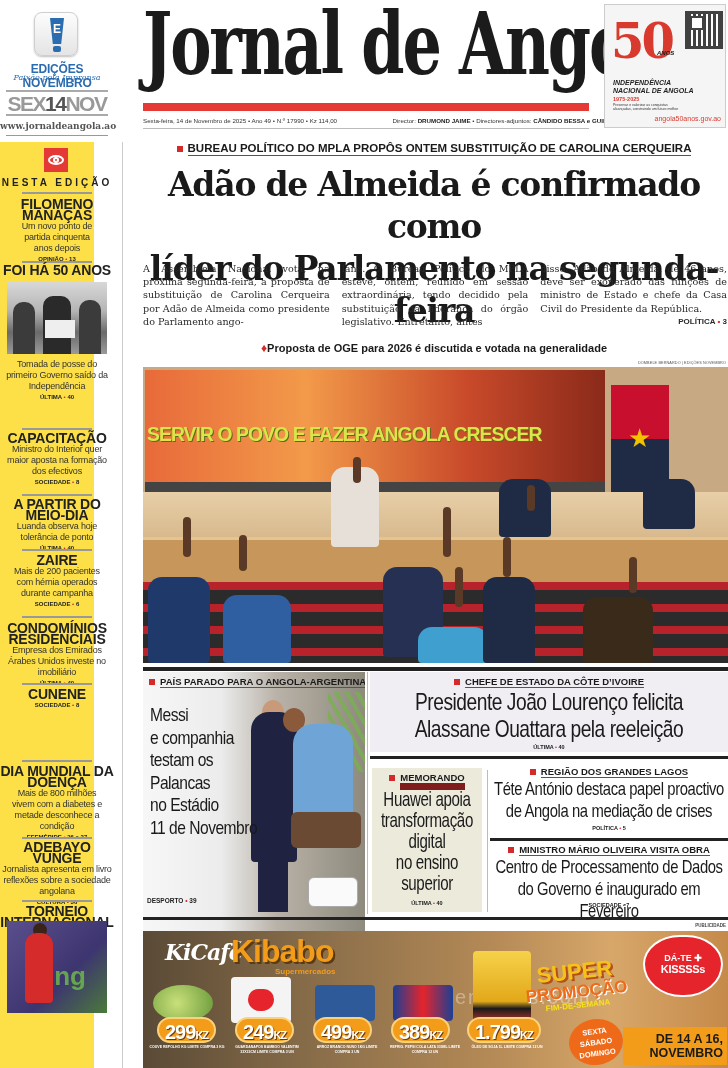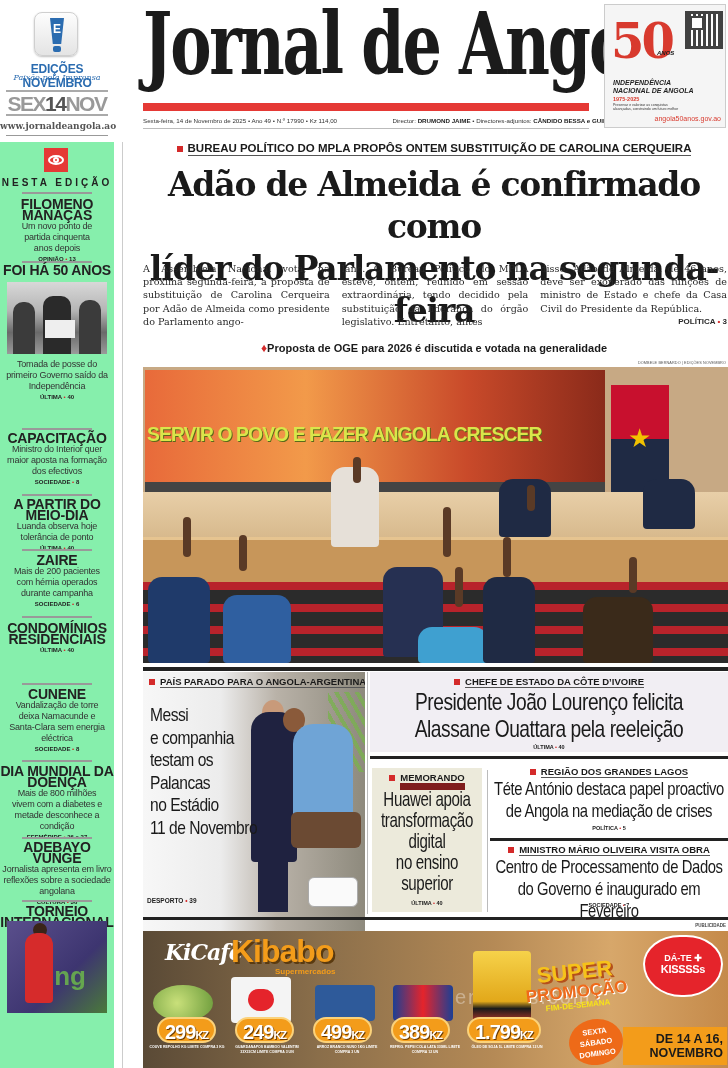--- a/index.html
+++ b/index.html
@@ -40,21 +40,21 @@
   #ad50 .anos { position: absolute; left: 52px; top: 45px; font-size: 6px; font-weight: bold; font-style: italic; }
   #ad50 .qr { position: absolute; left: 80px; top: 6px; width: 38px; height: 38px; background:
       repeating-linear-gradient(90deg, #222 0 3px, #fff 3px 5px), #222; opacity: .85; border: 3px solid #222; }
   #ad50 .qr::before { content: ""; position: absolute; left: 2px; top: 2px; width: 10px; height: 10px; border: 2px solid #222; background: #fff; }
   #ad50 .l1 { position: absolute; left: 8px; top: 74px; font-size: 7px; font-weight: bold; font-style: italic; line-height: 8px; color: #222; }
   #ad50 .l2 { position: absolute; left: 8px; top: 91px; font-size: 5.5px; font-weight: bold; color: #d83a2e; }
   #ad50 .l3 { position: absolute; left: 8px; top: 98px; font-size: 3.5px; color: #333; width: 70px; line-height: 4px; }
   #ad50 .l4 { position: absolute; right: 4px; top: 110px; font-size: 7px; color: #d83a2e; }
 
   
-  #sidebar { left: 0; top: 142px; width: 114px; height: 926px; background: #86efac; }
+  #sidebar { left: 0; top: 142px; width: 94px; height: 926px; background: #fde047; }
   #sidebar-divider { left: 122px; top: 142px; width: 1px; height: 926px; background: #ccc; }
   #eye-box { position: absolute; left: 44px; top: 6px; width: 24px; height: 24px; background: #e53935; }
   #eye-box .eye { position: absolute; left: 4px; top: 7px; width: 16px; height: 10px; border: 2px solid #fff; border-radius: 50%; }
   #eye-box .pupil { position: absolute; left: 9px; top: 9px; width: 6px; height: 6px; border: 2px solid #fff; border-radius: 50%; }
   #nesta { position: absolute; top: 35px; left: 0; width: 114px; text-align: center; font-size: 10px; font-weight: bold; letter-spacing: 3px; color: #222; }
   .sb-rule { position: absolute; left: 22px; width: 70px; height: 2px; background: #999; }
   .sb-item { position: absolute; left: 0; width: 114px; text-align: center; }
   .sb-kicker { font-size: 14px; font-weight: bold; color: #222; letter-spacing: -.2px; line-height: 11px; }
   .sb-text { font-size: 9px; color: #333; line-height: 11px; letter-spacing: -.2px; }
   .sb-ref { font-size: 6px; font-weight: bold; color: #222; line-height: 10px; }
@@ -262,27 +262,27 @@
 
   <div class="sb-item" style="top:413px">
     <div class="sb-kicker">ZAIRE</div>
     <div class="sb-text" style="padding:0 6px">Mais de 200 pacientes com hérnia operados durante campanha</div>
     <div class="sb-ref"><span>SOCIEDADE</span> <span class="dot">•</span> <span>6</span></div>
   </div>
   <div class="sb-rule" style="top:474px"></div>
 
   <div class="sb-item" style="top:481px">
     <div class="sb-kicker">CONDOMÍNIOS RESIDENCIAIS</div>
+    <div class="sb-text" style="padding:0 8px">Empresa dos Emirados Árabes Unidos investe no imobiliário</div>
     <div class="sb-ref"><span>ÚLTIMA</span> <span class="dot">•</span> <span>40</span></div>
   </div>
   <div class="sb-rule" style="top:541px"></div>
 
   <div class="sb-item" style="top:547px">
     <div class="sb-kicker">CUNENE</div>
-    <div class="sb-text" style="padding:0 6px">Vandalização de torre deixa Namacunde e Santa-Clara sem energia eléctrica</div>
     <div class="sb-ref"><span>SOCIEDADE</span> <span class="dot">•</span> <span>8</span></div>
   </div>
   <div class="sb-rule" style="top:618px"></div>
 
   <div class="sb-item" style="top:624px">
     <div class="sb-kicker">DIA MUNDIAL DA DOENÇA</div>
     <div class="sb-text" style="padding:0 8px">Mais de 800 milhões vivem com a diabetes e metade desconhece a condição</div>
     <div class="sb-ref"><span>EFEMÉRIDE</span> <span class="dot">•</span> <span>26 e 27</span></div>
   </div>
   <div class="sb-rule" style="top:695px"></div>

